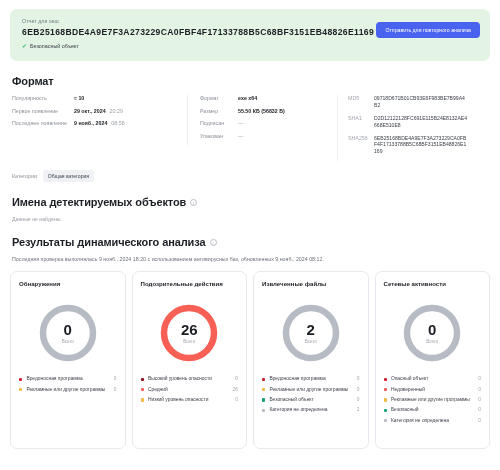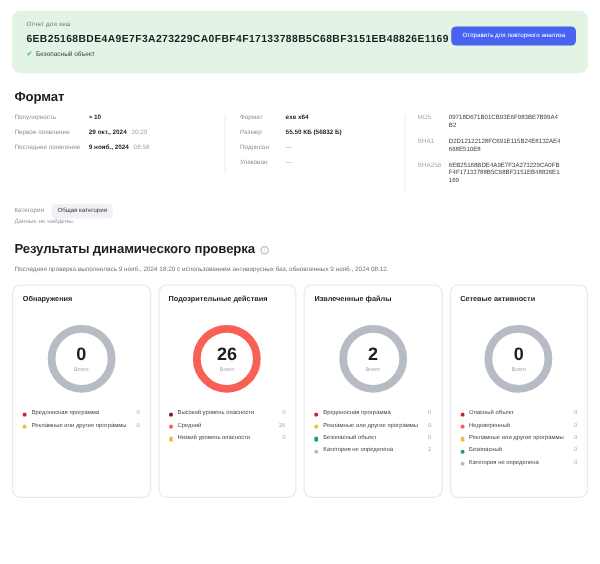--- a/index.html
+++ b/index.html
@@ -275,24 +275,28 @@
         <span class="hash-val">6EB25168BDE4A9E7F3A273229CA0FBF4F17133788B5C68BF3151EB48826E1169</span>
       </div>
     </div>
   </div>
 
   <div class="cat-row">
     <span class="cat-label">Категории</span>
     <span class="cat-chip">Общая категория</span>
   </div>
 
+  <h2 class="section-title">
+    <span>Имена детектируемых объектов</span>
+    <span class="info-icon">i</span>
+  </h2>
   <div class="muted-note">Данные не найдены.</div>
 
   <h2 class="section-title">
-    <span>Результаты динамического проверка</span>
+    <span>Результаты динамического анализа</span>
     <span class="info-icon">i</span>
   </h2>
   <div class="scan-note">Последняя проверка выполнялась 9 нояб., 2024 18:20 с использованием антивирусных баз, обновленных 9 нояб., 2024 08:12.</div>
 
   <div class="cards" id="cards">
       <div class="card">
         <div class="card-title">Обнаружения</div>
         <div class="donut-wrap">
           <div class="donut">
             <svg width="62" height="62" viewBox="0 0 62 62">

